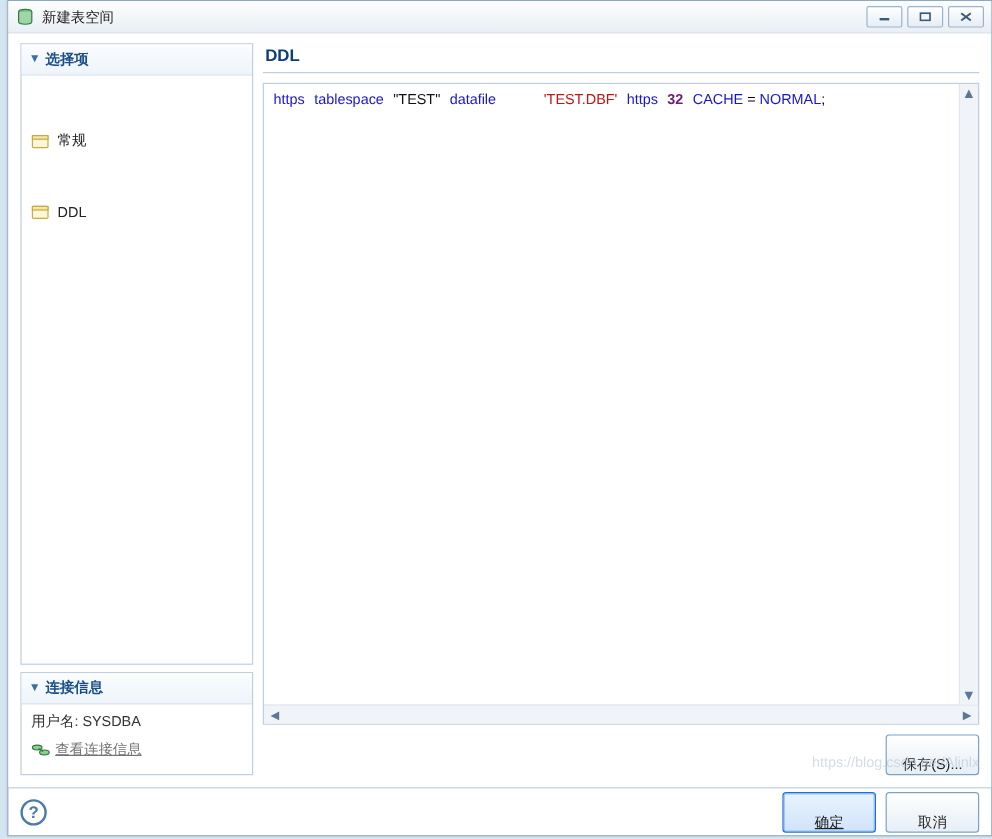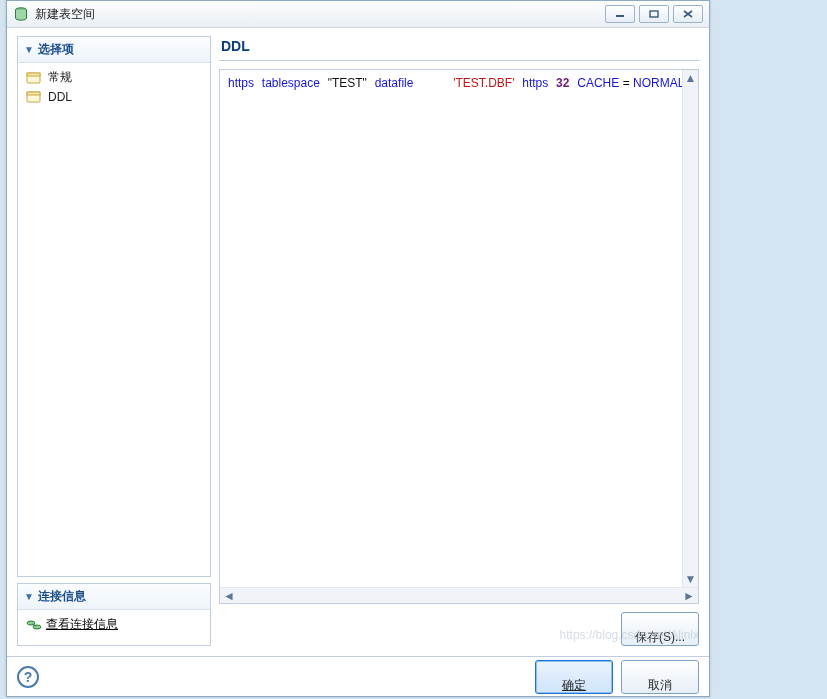--- a/index.html
+++ b/index.html
@@ -1,39 +1,39 @@
 <!DOCTYPE html>
 <html><head>
   <meta charset="utf-8">
   <style>
     * { margin:0; padding:0; box-sizing:border-box; font-family:"Microsoft YaHei", Tahoma, Arial, sans-serif; font-size:12px; }
     body { background:#d4e4f1; width:827px; height:699px; overflow:hidden; position:relative; }
-    .dialog { position:absolute; top:0; left:6px; width:704px; height:697px; background:#fff; border:1px solid #8aa9c2; box-shadow:0 0 3px rgba(0,0,0,.15); display:flex; flex-direction:column; }
+    .dialog { position:absolute; top:0; left:6px; width:821px; height:697px; background:#fff; border:1px solid #8aa9c2; box-shadow:0 0 3px rgba(0,0,0,.15); display:flex; flex-direction:column; }
     .titlebar { height:27px; background:linear-gradient(#fdfdfd,#e9eff5); border-bottom:1px solid #cfd8e1; display:flex; align-items:center; padding:0 6px; }
     .titlebar .icon { width:16px; height:16px; margin-right:6px; }
     .titlebar .title { color:#222; }
     .titlebar .spacer { flex:1; }
     .winbtn { width:30px; height:18px; border:1px solid #9ab4cc; border-radius:2px; background:linear-gradient(#fff,#e6edf4); margin-left:4px; display:flex; align-items:center; justify-content:center; color:#3a5a78; }
     .body { flex:1; display:flex; flex-direction:column; padding:8px 10px 10px 10px; background:#fff; }
     .content { flex:1; display:flex; gap:8px; min-height:0; }
     .left { width:194px; display:flex; flex-direction:column; gap:6px; }
     .panel { border:1px solid #bfcfe0; background:#fff; display:flex; flex-direction:column; }
     .panel.flex { flex:1; min-height:0; }
     .panel-header { display:flex; align-items:center; padding:4px 6px; color:#1a4e8a; background:linear-gradient(#fbfdff,#eef4fa); border-bottom:1px solid #d6e1ed; font-weight:bold; cursor:pointer; }
     .panel-header .tw { color:#3b6fa5; margin-right:4px; font-size:10px; }
     .tree { padding:4px 2px; }
-    .tree-item { display:flex; align-items:center; padding:2px 6px; cursor:pointer; }
+    .tree-item { display:flex; align-items:center; padding:2px 6px; cursor:pointer;margin-top:40px; }
     .tree-item.selected { }
     .tree-icon { width:16px; height:14px; margin-right:6px; }
     .tree-icon svg { width:16px; height:14px; }
     .tree-label { color:#222; }
     .conn-body { padding:6px 8px; color:#333; }
     .conn-row { margin-bottom:6px; white-space:nowrap; }
     .link { display:flex; align-items:center; }
-    .link a { color:#000000; text-decoration:underline; cursor:pointer; }
+    .link a { color:#737373; text-decoration:underline; cursor:pointer; }
     .link .link-icon { width:16px; height:16px; margin-right:4px; }
     .right { flex:1; display:flex; flex-direction:column; min-width:0; }
     .right-title { font-size:14px; font-weight:bold; color:#0a3d7a; padding:2px 4px 6px 2px; border-bottom:1px solid #bfcfe0; }
     .editor-wrap { flex:1; margin-top:8px; border:1px solid #bfcfe0; background:#fff; position:relative; min-height:0; display:flex; flex-direction:column; }
     .editor { flex:1; padding:6px 8px 0 8px; font-family:Consolas,"Courier New",monospace; font-size:13px; white-space:pre; overflow:hidden; }
     .kw { color:#1515d6; }
     .ident { color:#111; }
     .str { color:#c01515;margin-left:32px; }
     .num { color:#701a75;font-weight:bold; }
     .scroll-h { height:16px; border-top:1px solid #e2e8ef; background:#f0f3f7; display:flex; align-items:center; justify-content:space-between; padding:0 2px; }
@@ -108,20 +108,21 @@
             </div>
           </div>
         </div>
 
         <div class="panel">
           <div class="panel-header">
             <span class="tw">▼</span>
             <span>连接信息</span>
           </div>
           <div class="conn-body">
+            <div class="conn-row">用户名: SYSDBA</div>
             <div class="conn-row link">
               <span class="link-icon">
                 <svg viewBox="0 0 16 16">
                     <ellipse cx="5" cy="6" rx="4" ry="2" fill="#8fd08f" stroke="#2f7b3d"></ellipse>
                     <ellipse cx="11" cy="10" rx="4" ry="2" fill="#8fd08f" stroke="#2f7b3d"></ellipse>
                     <path d="M6 7 L10 9" stroke="#2f7b3d" stroke-width="1.3"></path>
                   </svg>
               </span>
               <a>查看连接信息</a>
             </div>

